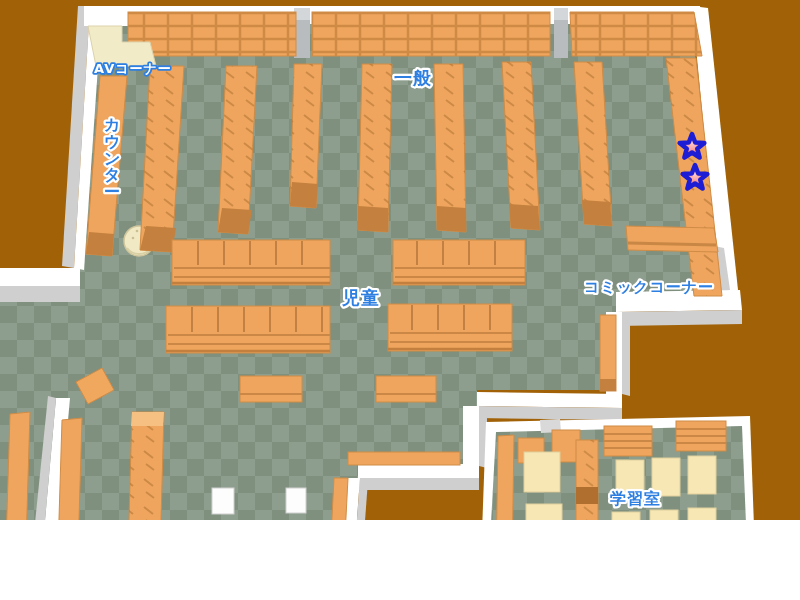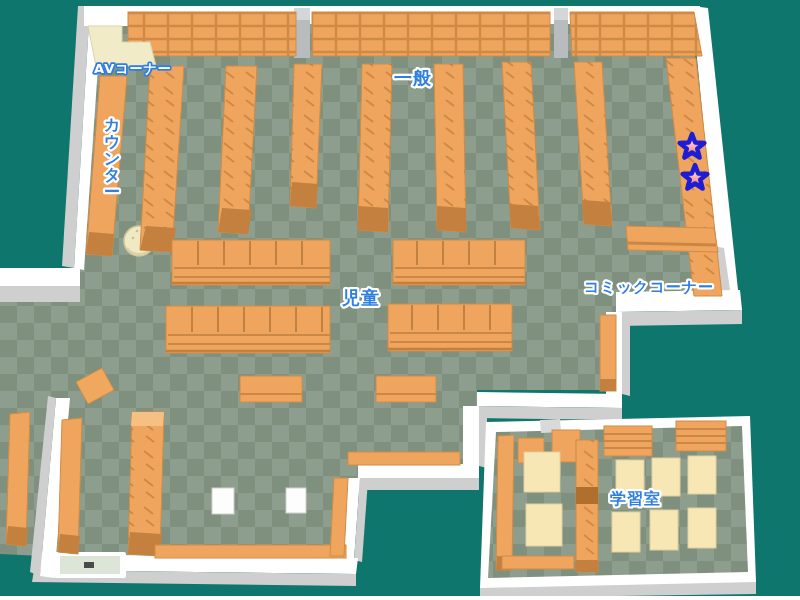--- a/index.html
+++ b/index.html
@@ -1,16 +1,16 @@
 <!DOCTYPE html>
 <html><head>
 <meta charset="utf-8">
 <style>
   html,body{margin:0;padding:0;background:#ffffff;}
-  .stage{position:relative;width:800px;height:596px;background:#0f766e;overflow:hidden;
+  .stage{position:relative;width:800px;height:520px;background:#a16207;overflow:hidden;
          font-family:"DejaVu Sans",sans-serif;}
   svg{display:block;}
   .map-label{font-family:"DejaVu Sans",sans-serif;font-weight:bold;fill:#2e7fe2;
              stroke:#ffffff;stroke-width:4.5px;paint-order:stroke;stroke-linejoin:round;
              letter-spacing:1px;}
   .map-label--inverse{fill:#ffffff;stroke:#2e7fe2;stroke-width:3.5px;}
   .shelf{fill:#efa55d;stroke:#d08c46;stroke-width:1;}
   .shelf-cap{fill:#c4803e;stroke:none;}
   .shelf-line{stroke:#ca8745;stroke-width:2;}
   .shelf-tick{stroke:#b2763a;stroke-width:1.5;}

